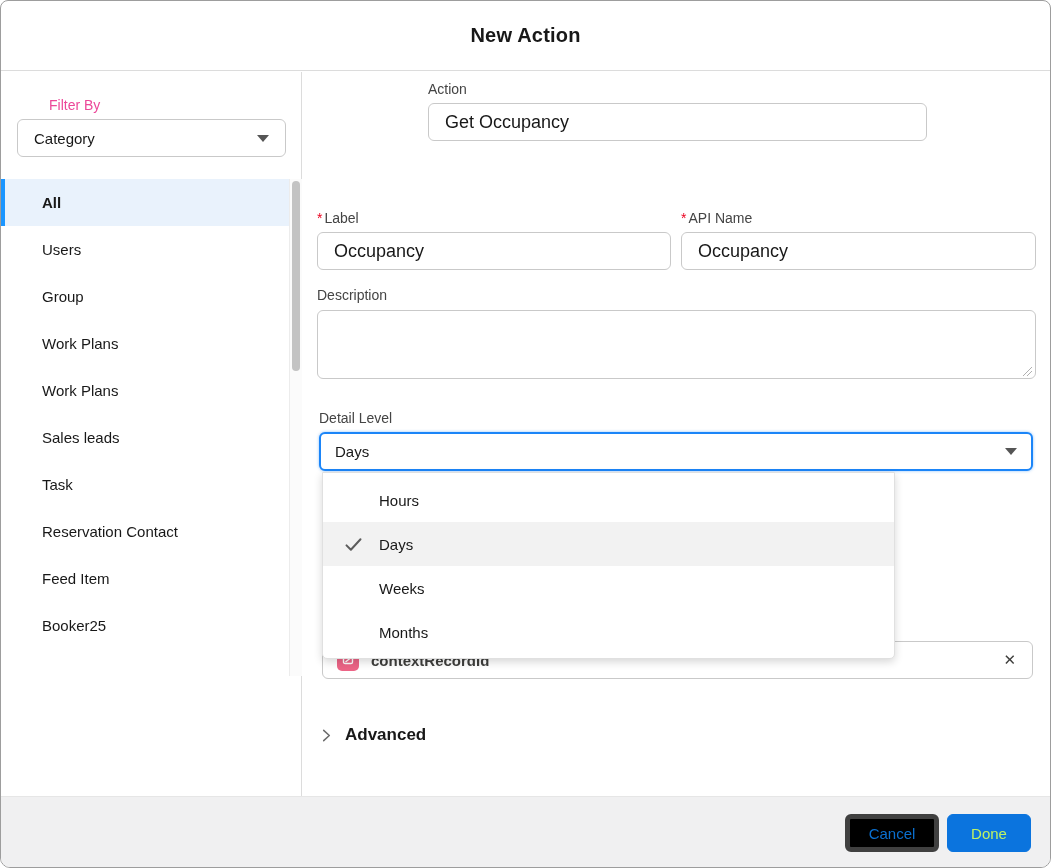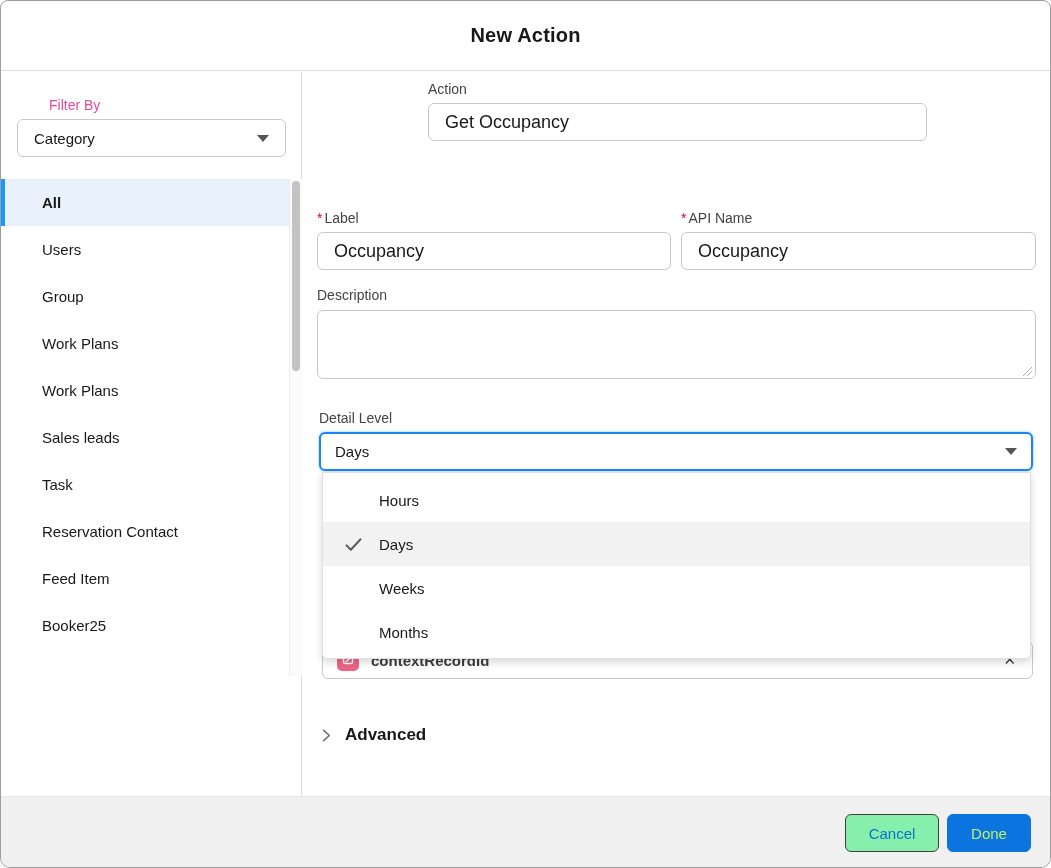--- a/index.html
+++ b/index.html
@@ -46,21 +46,21 @@
   .desc-area { position:absolute; left:14px; top:238px; width:719px; height:69px;
     border:1px solid #c9c9c9; border-radius:6px; background:#fff; resize:none; outline:none;
     font-family:"Liberation Sans", sans-serif; font-size:15px; padding:8px 16px; }
   .resize-grip { position:absolute; left:718px; top:293px; width:12px; height:12px; pointer-events:auto; }
 
   .detail-select { position:absolute; left:16px; top:360px; width:714px; height:39px;
     border:2px solid #1b85f8; border-radius:6px; background:#fff; display:flex; align-items:center;
     padding:0 14px; font-size:15px; color:#181818; cursor:pointer; box-shadow:0 0 3px rgba(27,133,248,.5); }
   .detail-select .spacer { flex:1; }
 
-  .dropdown-panel { position:absolute; left:19px; top:400px; width:709px; height:187px;
+  .dropdown-panel { position:absolute; left:19px; top:400px; width:573px; height:187px;
     background:#fff; border:1px solid #e0e0e0; border-radius:0 0 5px 5px;
     box-shadow:0 3px 8px rgba(0,0,0,.16); padding:5px 0; z-index:5; }
   .dd-option { position:relative; height:44px; display:flex; align-items:center;
     padding-left:56px; font-size:15px; color:#181818; cursor:pointer; }
   .dd-option.selected { background:#f2f2f2; }
   .dd-check { position:absolute; left:20px; top:12px; width:21px; height:21px; }
 
   .context-box { position:absolute; left:19px; top:569px; width:711px; height:38px;
     border:1px solid #c9c9c9; border-radius:6px; background:#fff; display:flex; align-items:center;
     padding:0 14px; z-index:1; }
@@ -72,21 +72,21 @@
   .advanced-row { position:absolute; left:16px; top:653px; display:flex; align-items:center; cursor:pointer; }
   .adv-chevron { width:15px; height:15px; margin-right:11px; }
   .advanced-row .adv-label { font-size:17px; font-weight:600; color:#181818; }
 
   
   .footer { position:absolute; left:0; top:795px; width:100%; height:73px; background:#f0f0f1;
     border-top:1px solid #e6e6e6; display:flex; align-items:center; justify-content:flex-end;
     padding-right:19px; gap:8px; border-radius:0 0 9px 9px; }
   .btn { height:38px; border-radius:6px; font-family:"Liberation Sans", sans-serif;
     font-size:15px; display:flex; align-items:center; justify-content:center; cursor:pointer; }
-  .btn-cancel { width:94px; background:#86efac; border:1px solid #404040; color:#0b70d0; }
+  .btn-cancel { width:94px; background:#000000; border:5px solid #404040; color:#0b70d0; }
   .btn-done { width:84px; background:#0b74de; border:1px solid #0b74de; color:#bef264; font-weight:500; }
 </style>
 </head>
 <body>
 
 <div class="modal">
 
   <div class="header">
     <h1>New Action</h1>
   </div>

